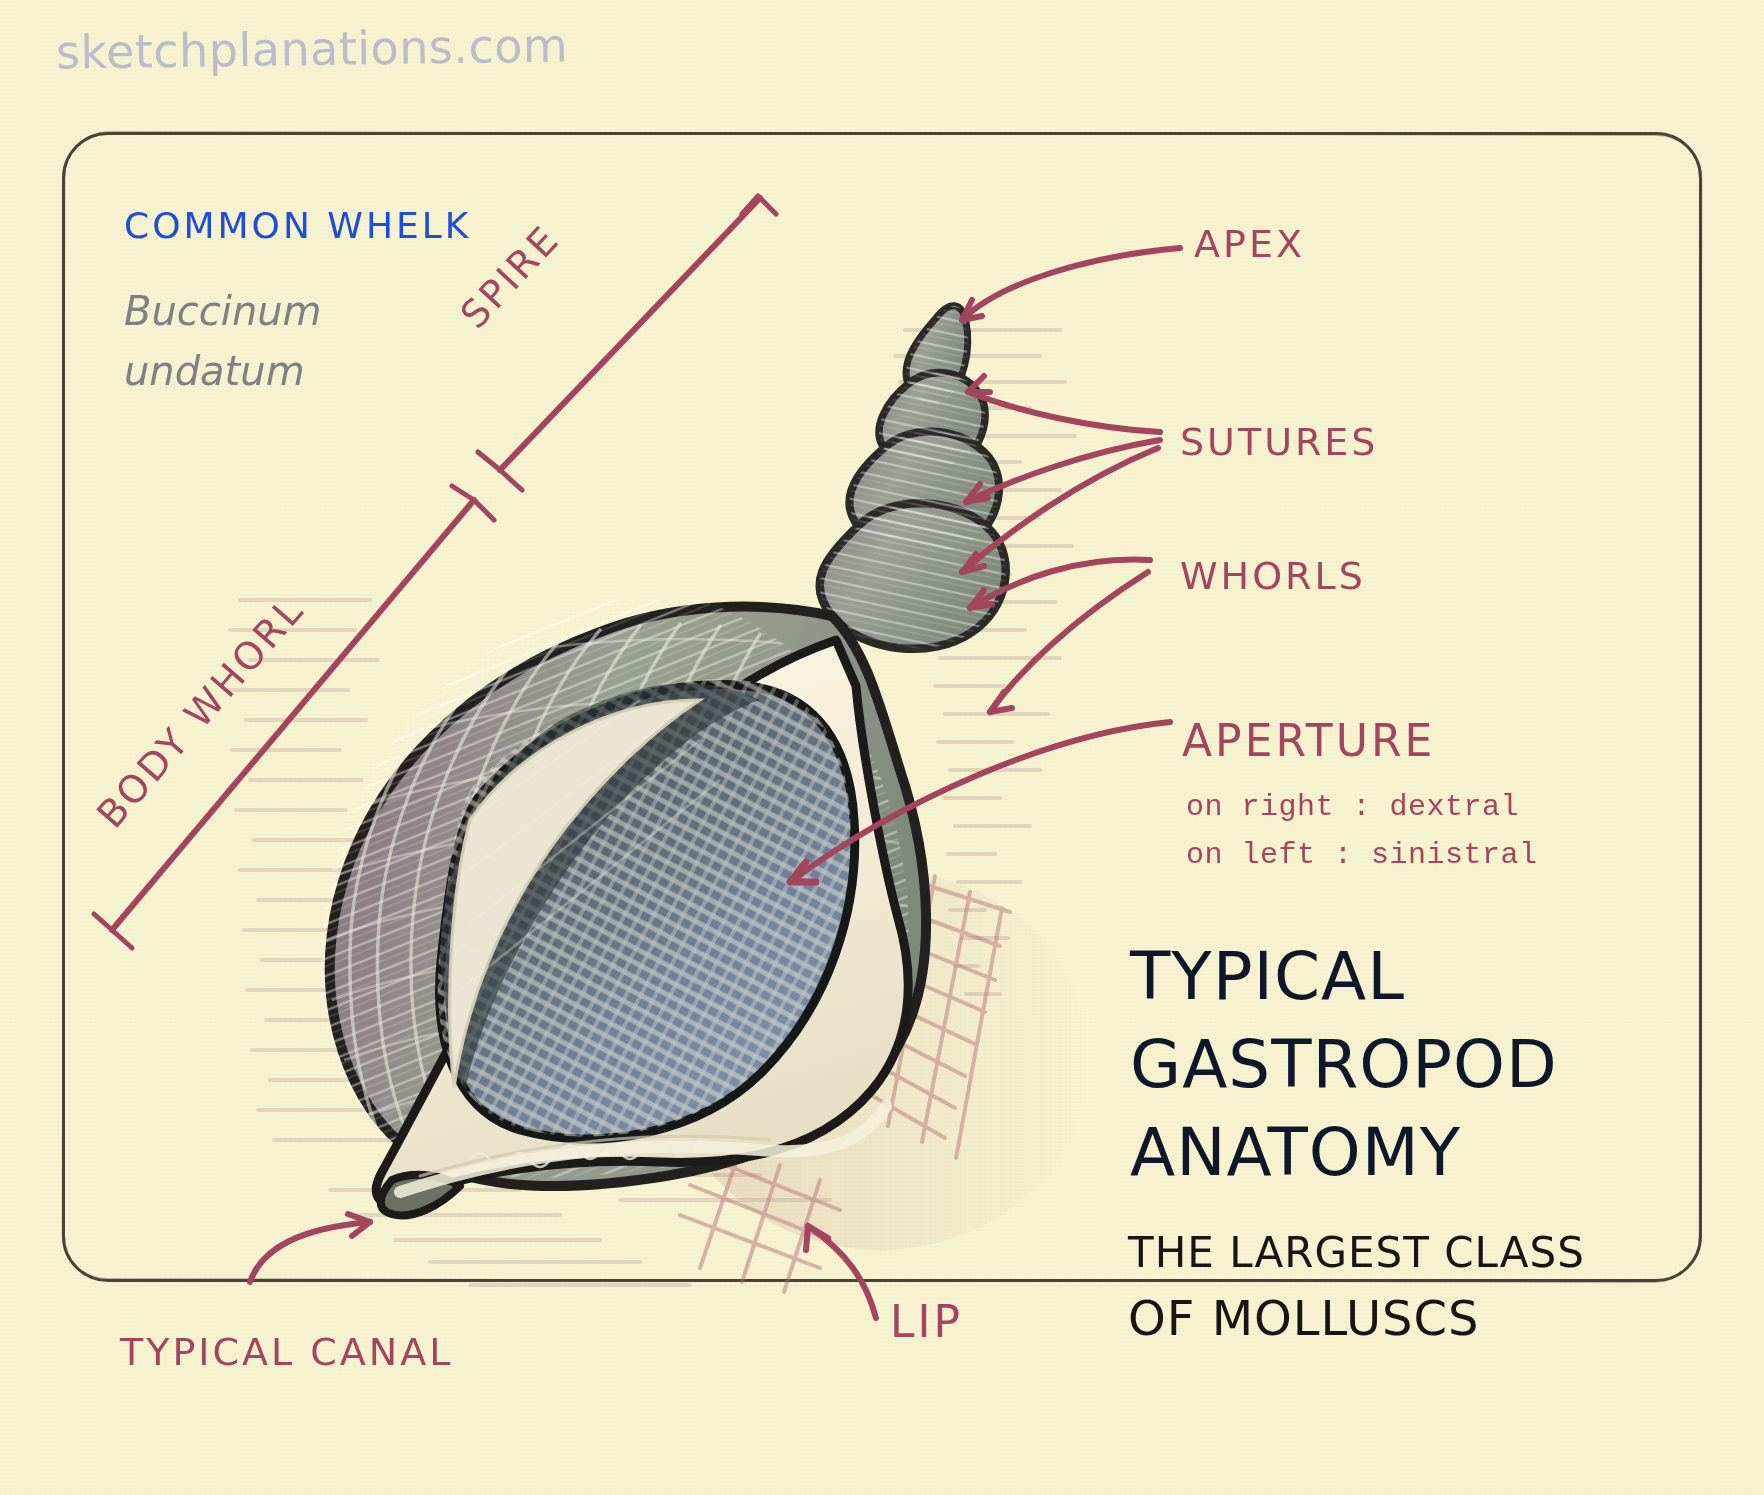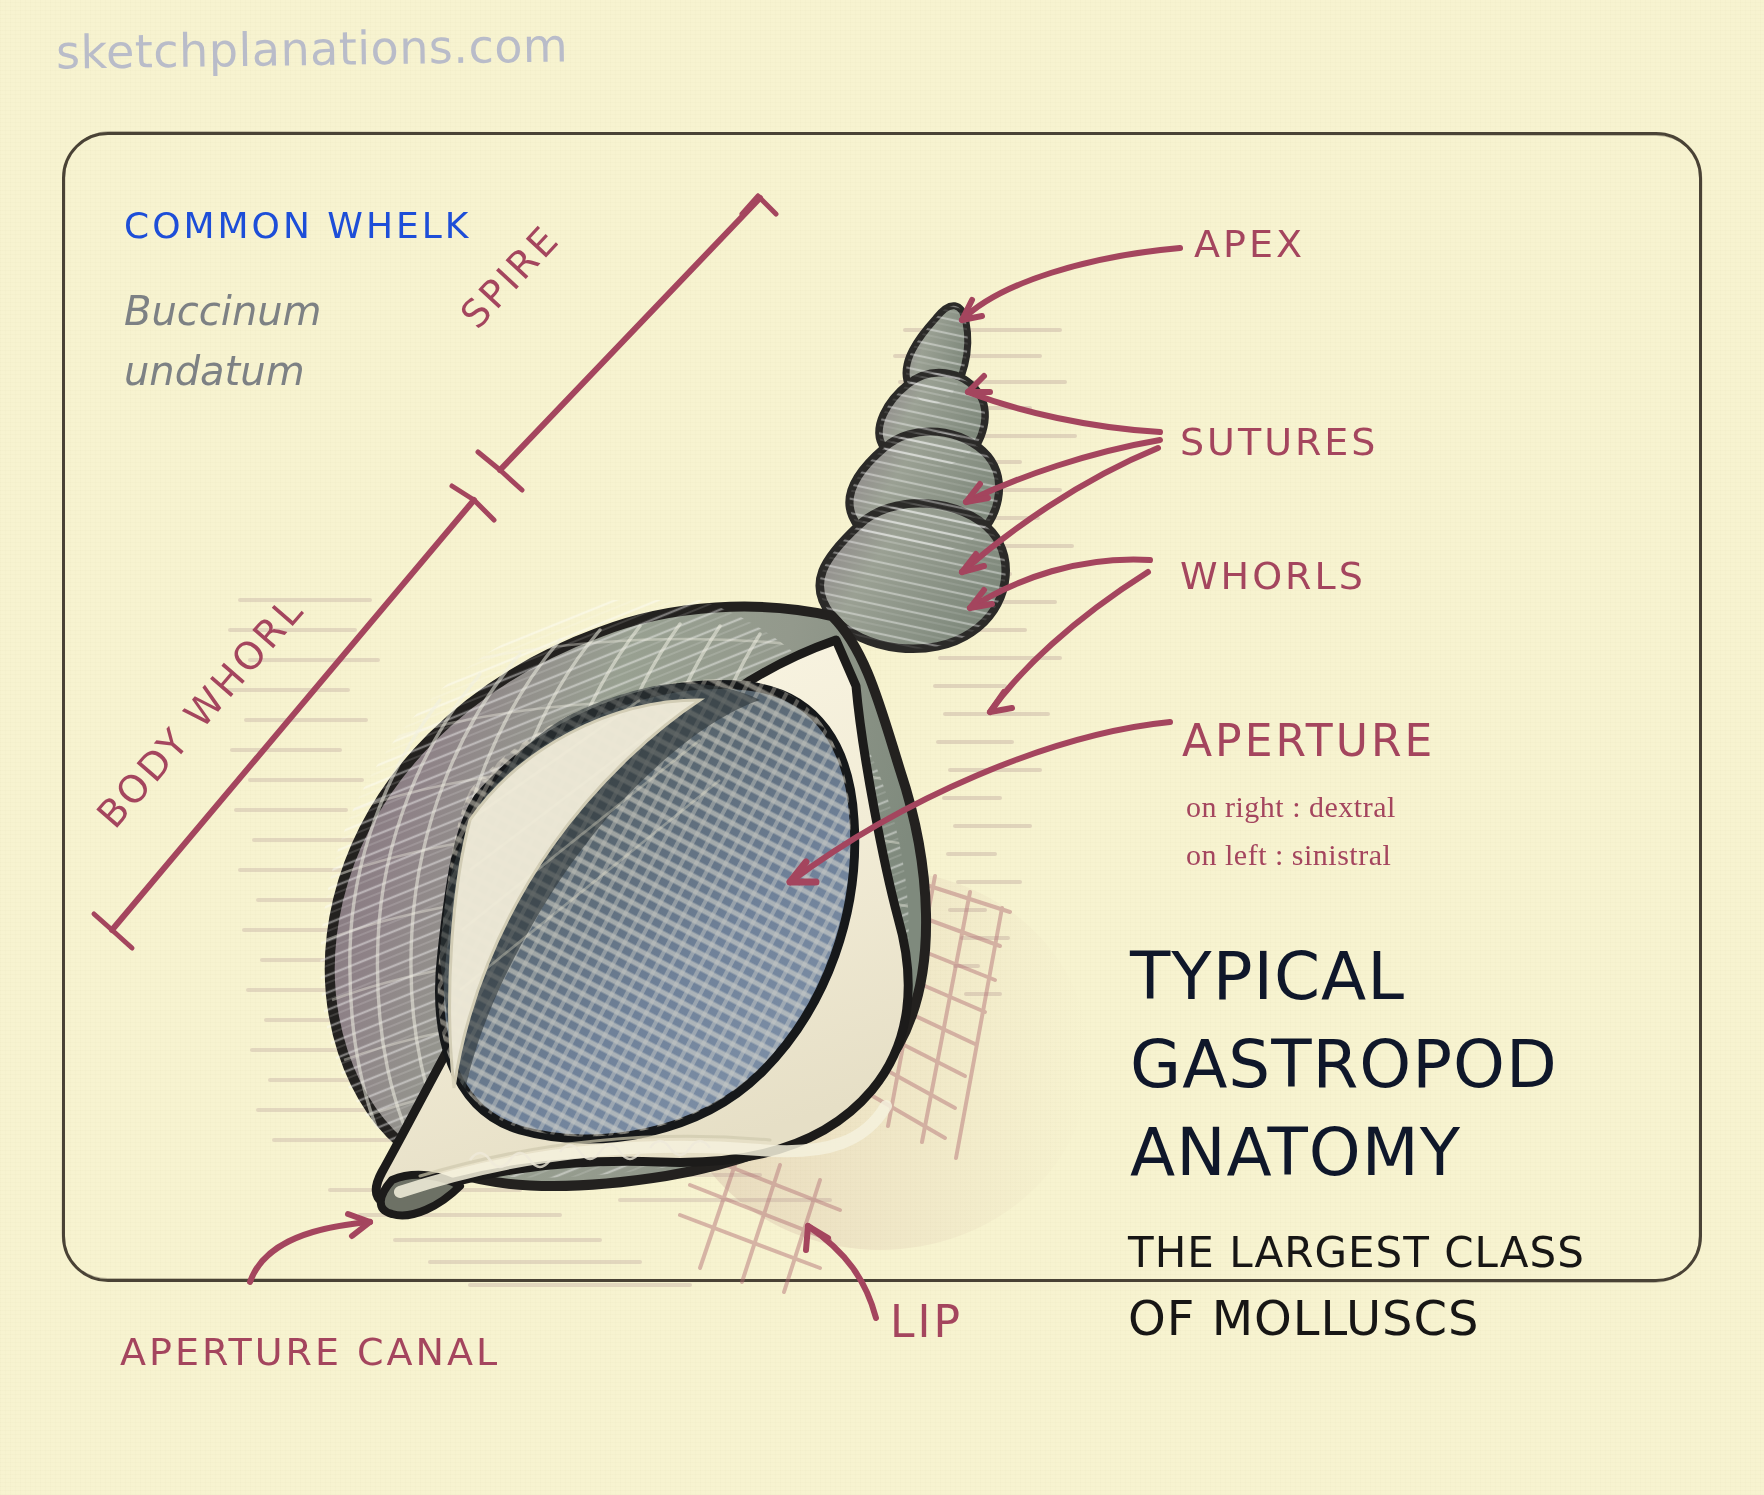--- a/index.html
+++ b/index.html
@@ -42,21 +42,21 @@
   .lbl-gray-ital{
     position:absolute;color:#7d8184;font-size:40px;
     font-style:italic;font-family:"DejaVu Sans", sans-serif;margin-top:16px;
   }
   .lbl-rose{
     position:absolute;color:#a4455e;font-size:38px;letter-spacing:3px;
     font-family:"DejaVu Sans", sans-serif;font-weight:400;
   }
   .lbl-rose-small{
     position:absolute;color:#a4455e;font-size:30px;letter-spacing:0.5px;
-    font-family:Liberation Serif, serif;font-weight:400;
+    font-family:Liberation Mono, monospace;font-weight:400;
   }
   .title-black{
     position:absolute;color:#0f172a;font-family:"DejaVu Sans", sans-serif;
     font-weight:400;letter-spacing:1px;
   }
   .sub-black{
     position:absolute;color:#171615;font-family:"DejaVu Sans", sans-serif;
     font-weight:400;letter-spacing:1px;
   }
 
@@ -357,21 +357,21 @@
 
 <div class="lbl-rose" style="left:1180px;top:420px;">SUTURES</div>
 
 <div class="lbl-rose" style="left:1180px;top:554px;">WHORLS</div>
 
 <div class="lbl-rose" style="left:1182px;top:715px;font-size:44px;">APERTURE</div>
 
 <div class="lbl-rose-small" style="left:1186px;top:790px;">on right : dextral</div>
 <div class="lbl-rose-small" style="left:1186px;top:838px;">on left : sinistral</div>
 
-<div class="lbl-rose" style="left:120px;top:1330px;">APERTURE CANAL</div>
+<div class="lbl-rose" style="left:120px;top:1330px;">TYPICAL CANAL</div>
 
 <div class="lbl-rose" style="left:890px;top:1296px;font-size:44px;">LIP</div>
 
 <div class="title-black" style="left:1130px;top:938px;font-size:66px;">TYPICAL</div>
 <div class="title-black" style="left:1130px;top:1026px;font-size:66px;">GASTROPOD</div>
 <div class="title-black" style="left:1130px;top:1114px;font-size:66px;">ANATOMY</div>
 
 <div class="sub-black" style="left:1128px;top:1228px;font-size:42px;">THE LARGEST CLASS</div>
 <div class="sub-black" style="left:1128px;top:1290px;font-size:48px;">OF MOLLUSCS</div>
 

